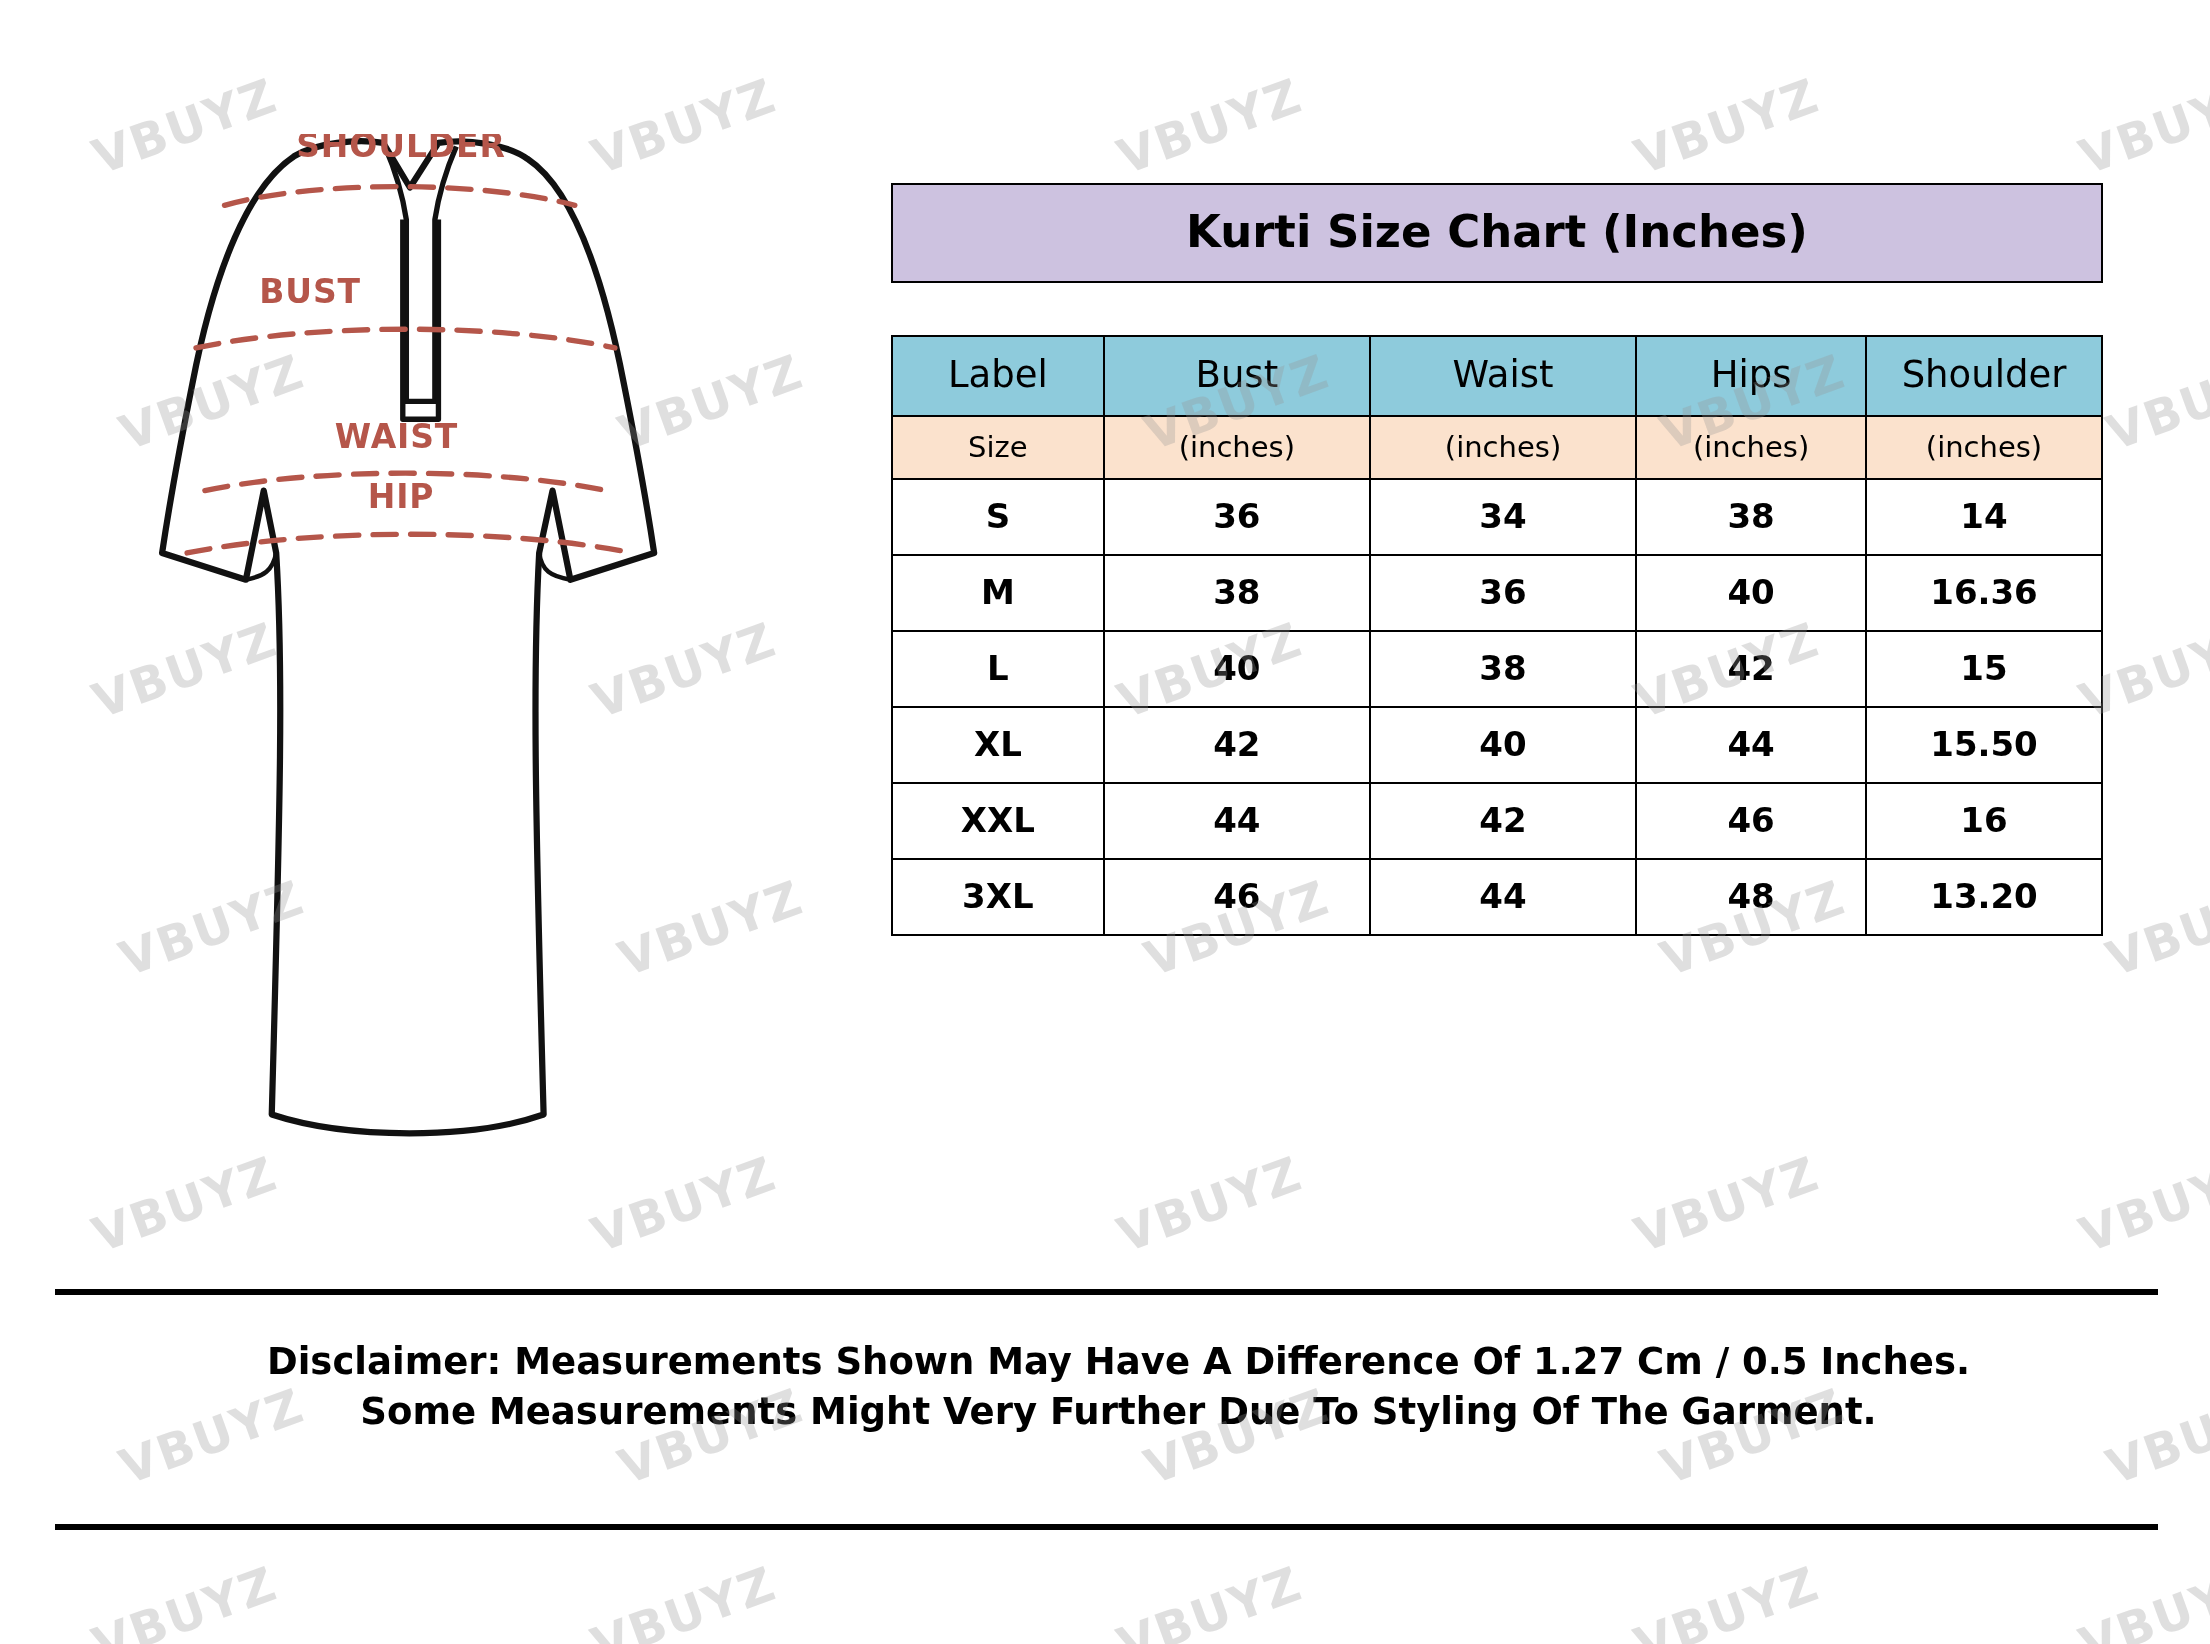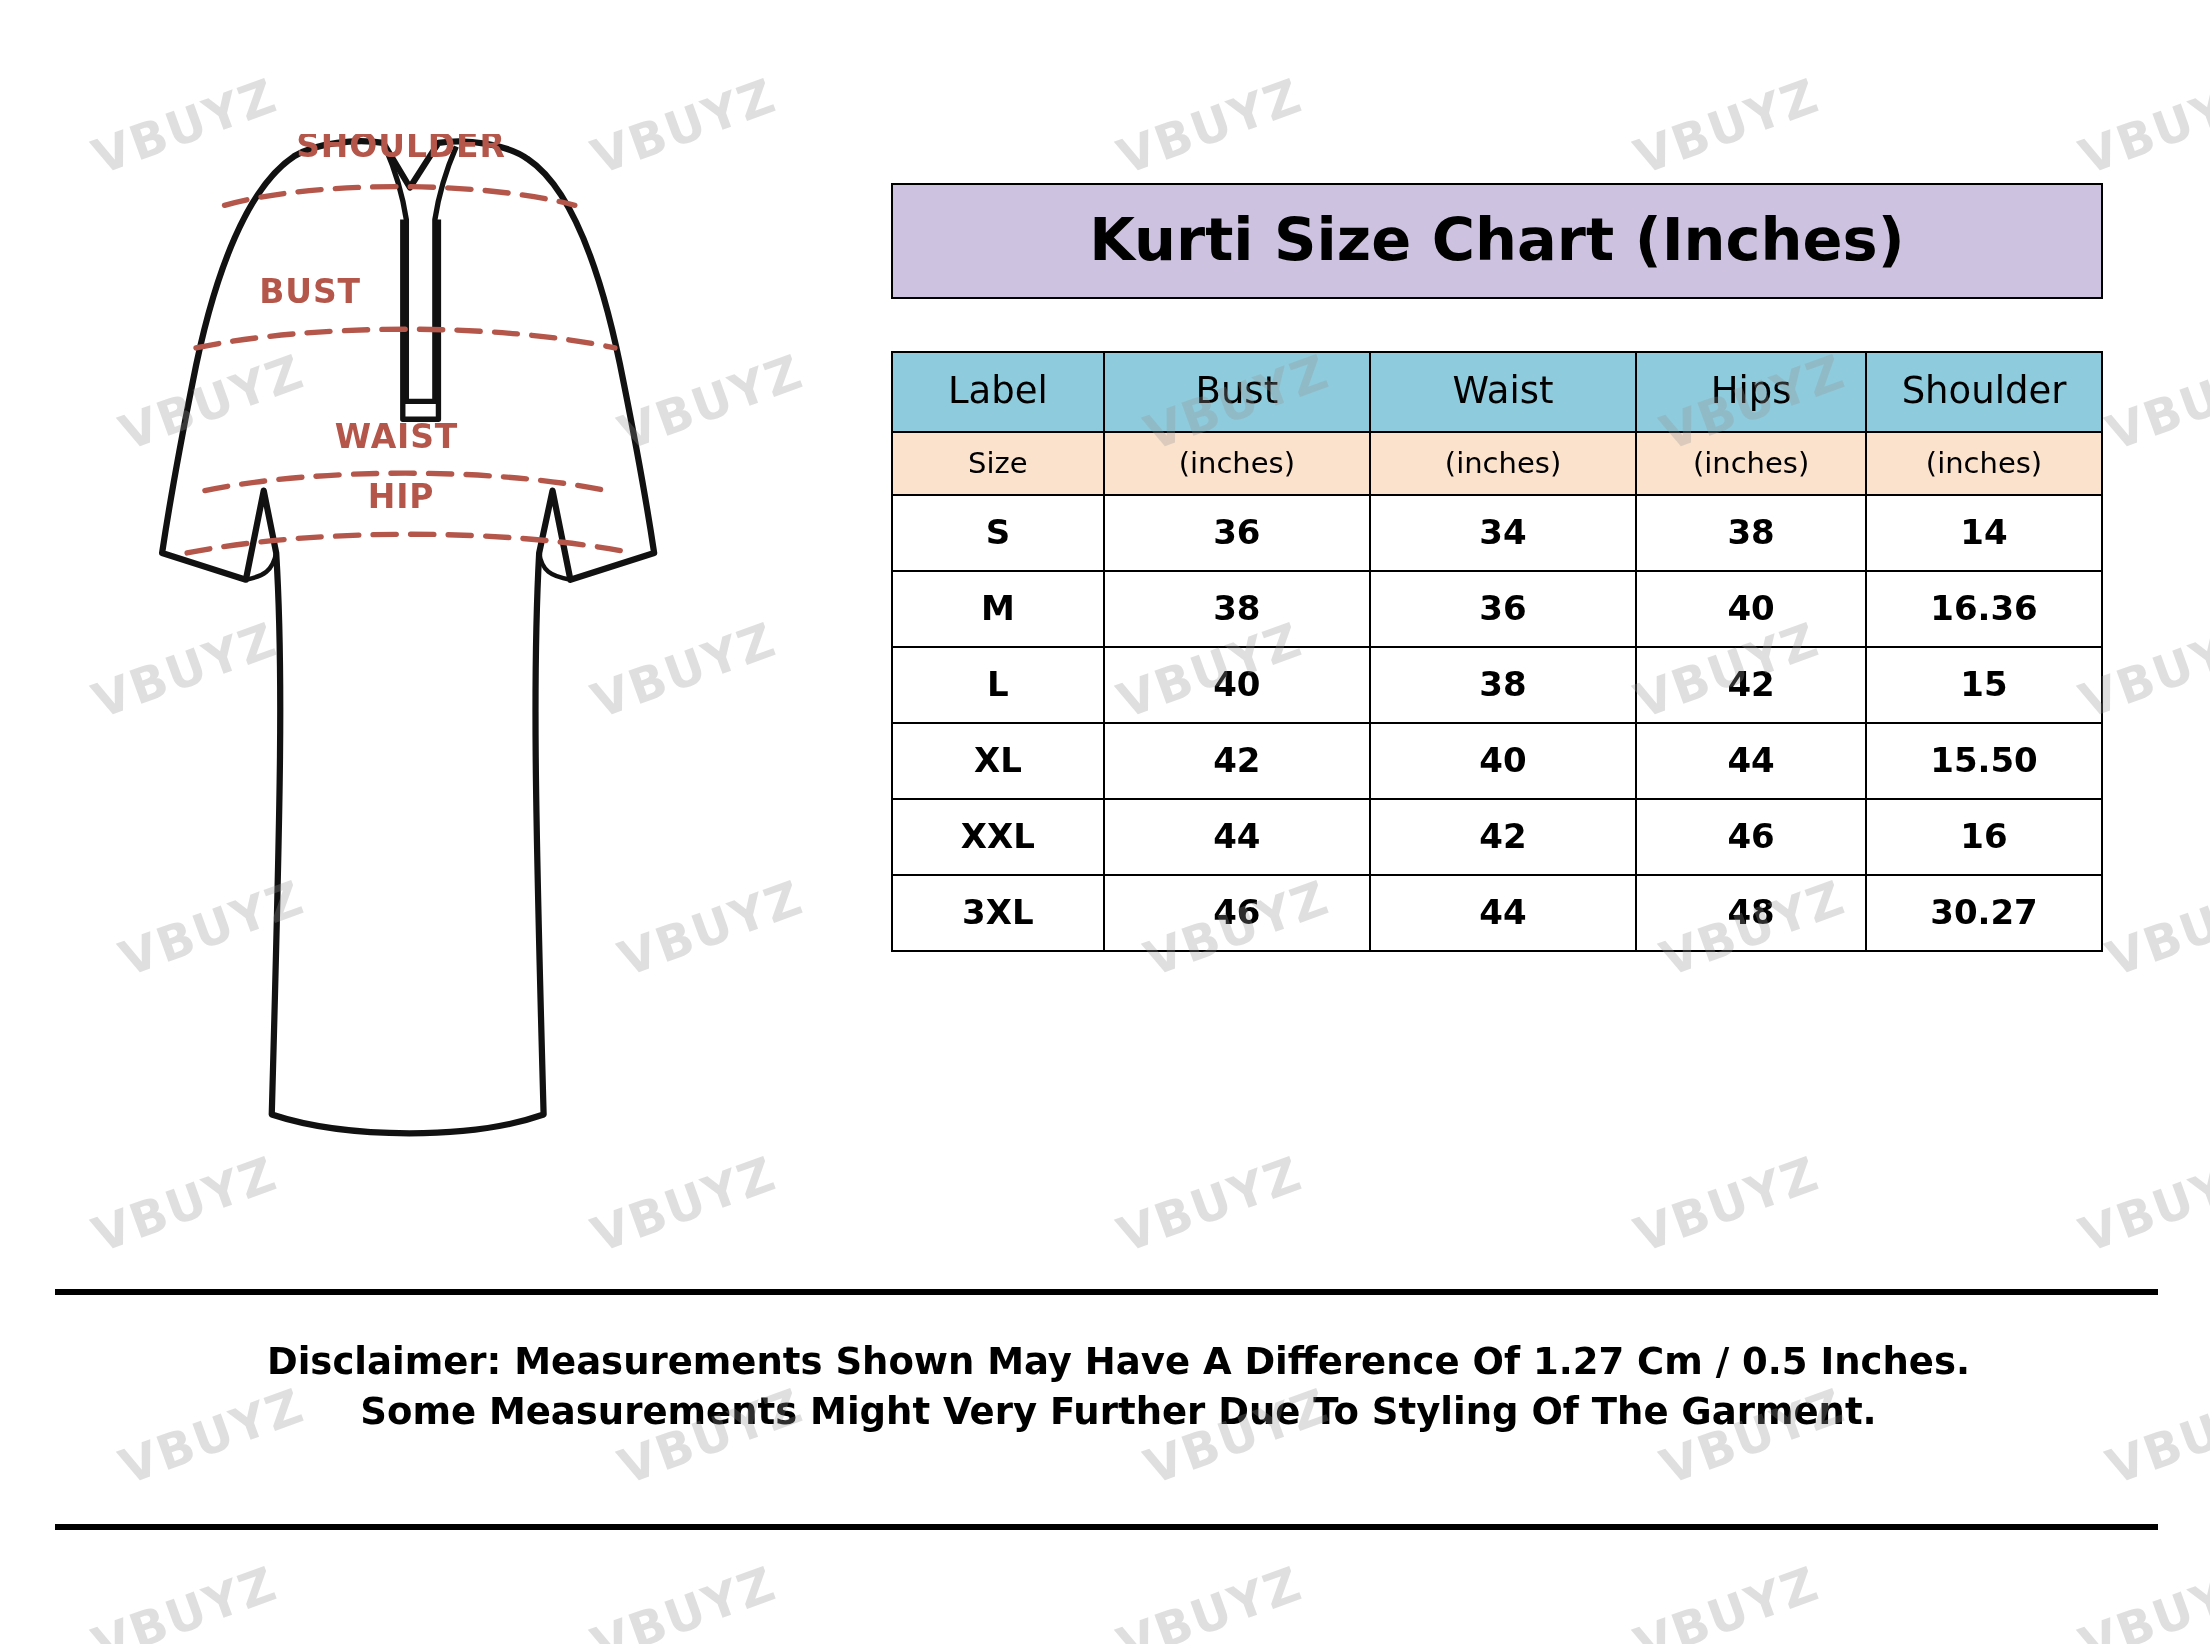--- a/index.html
+++ b/index.html
@@ -58,21 +58,21 @@
     left: 891px;
     top: 183px;
     width: 1212px;
     z-index: 3;
   }
 
   #chart-title {
     background: #cdc2e0;
     border: 2.7px solid #000;
     text-align: center;
-    font-size: 59px;
+    font-size: 45px;
     font-weight: 700;
     color: #000;
     padding: 19.6px 0 23px 0;
     box-sizing: border-box;
     font-family: "DejaVu Sans", sans-serif;
   }
 
   #size-table {
     margin-top: 52px;
     border-collapse: collapse;
@@ -256,21 +256,21 @@
         <td>44</td>
         <td>42</td>
         <td>46</td>
         <td>16</td>
       </tr>
       <tr>
         <td>3XL</td>
         <td>46</td>
         <td>44</td>
         <td>48</td>
-        <td>30.27</td>
+        <td>13.20</td>
       </tr>
     </tbody>
   </table>
 </div>
 
 <div id="rule-top"></div>
 <div id="disclaimer">
   <div>Disclaimer: Measurements Shown May Have A Difference Of 1.27 Cm / 0.5 Inches.</div>
   <div>Some Measurements Might Very Further Due To Styling Of The Garment.</div>
 </div>

